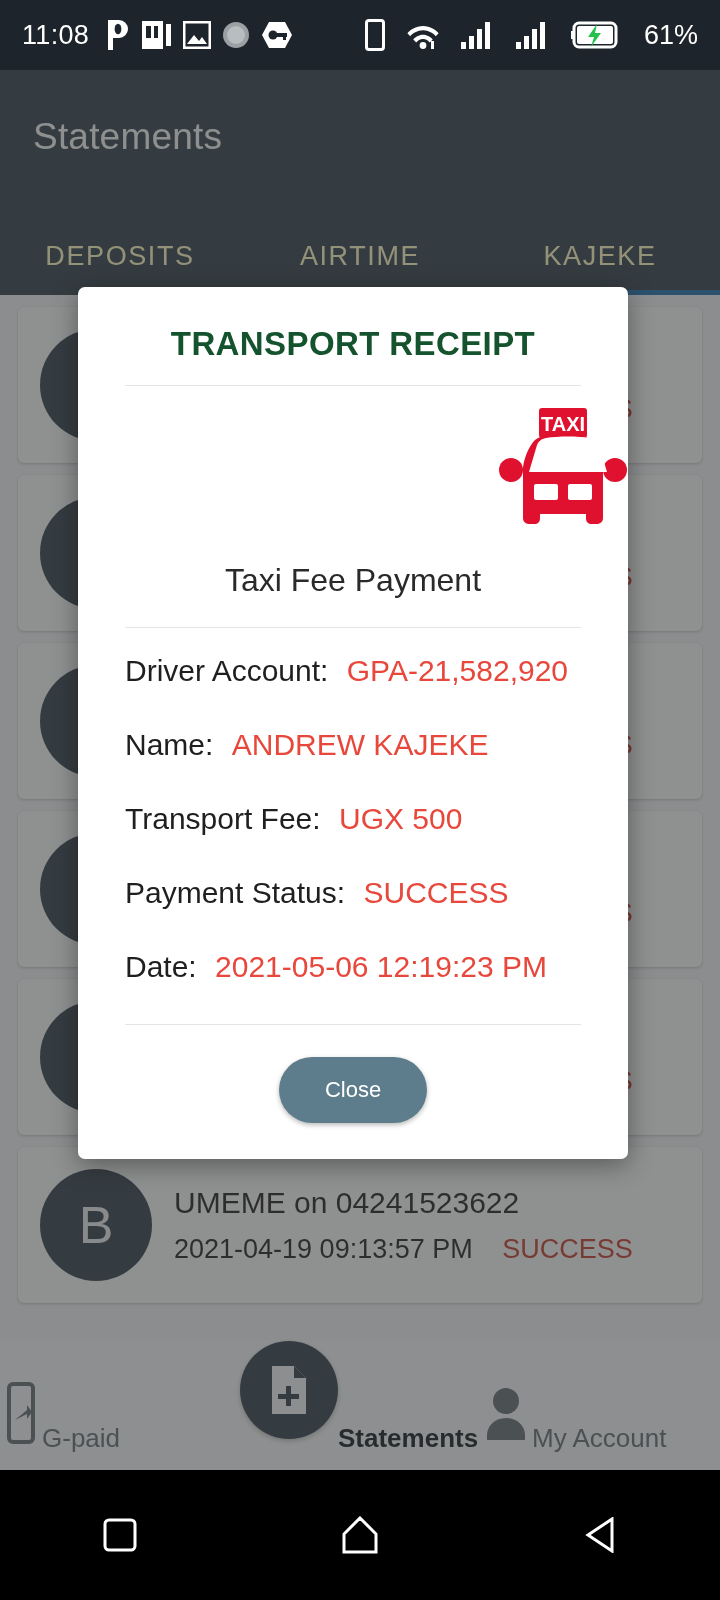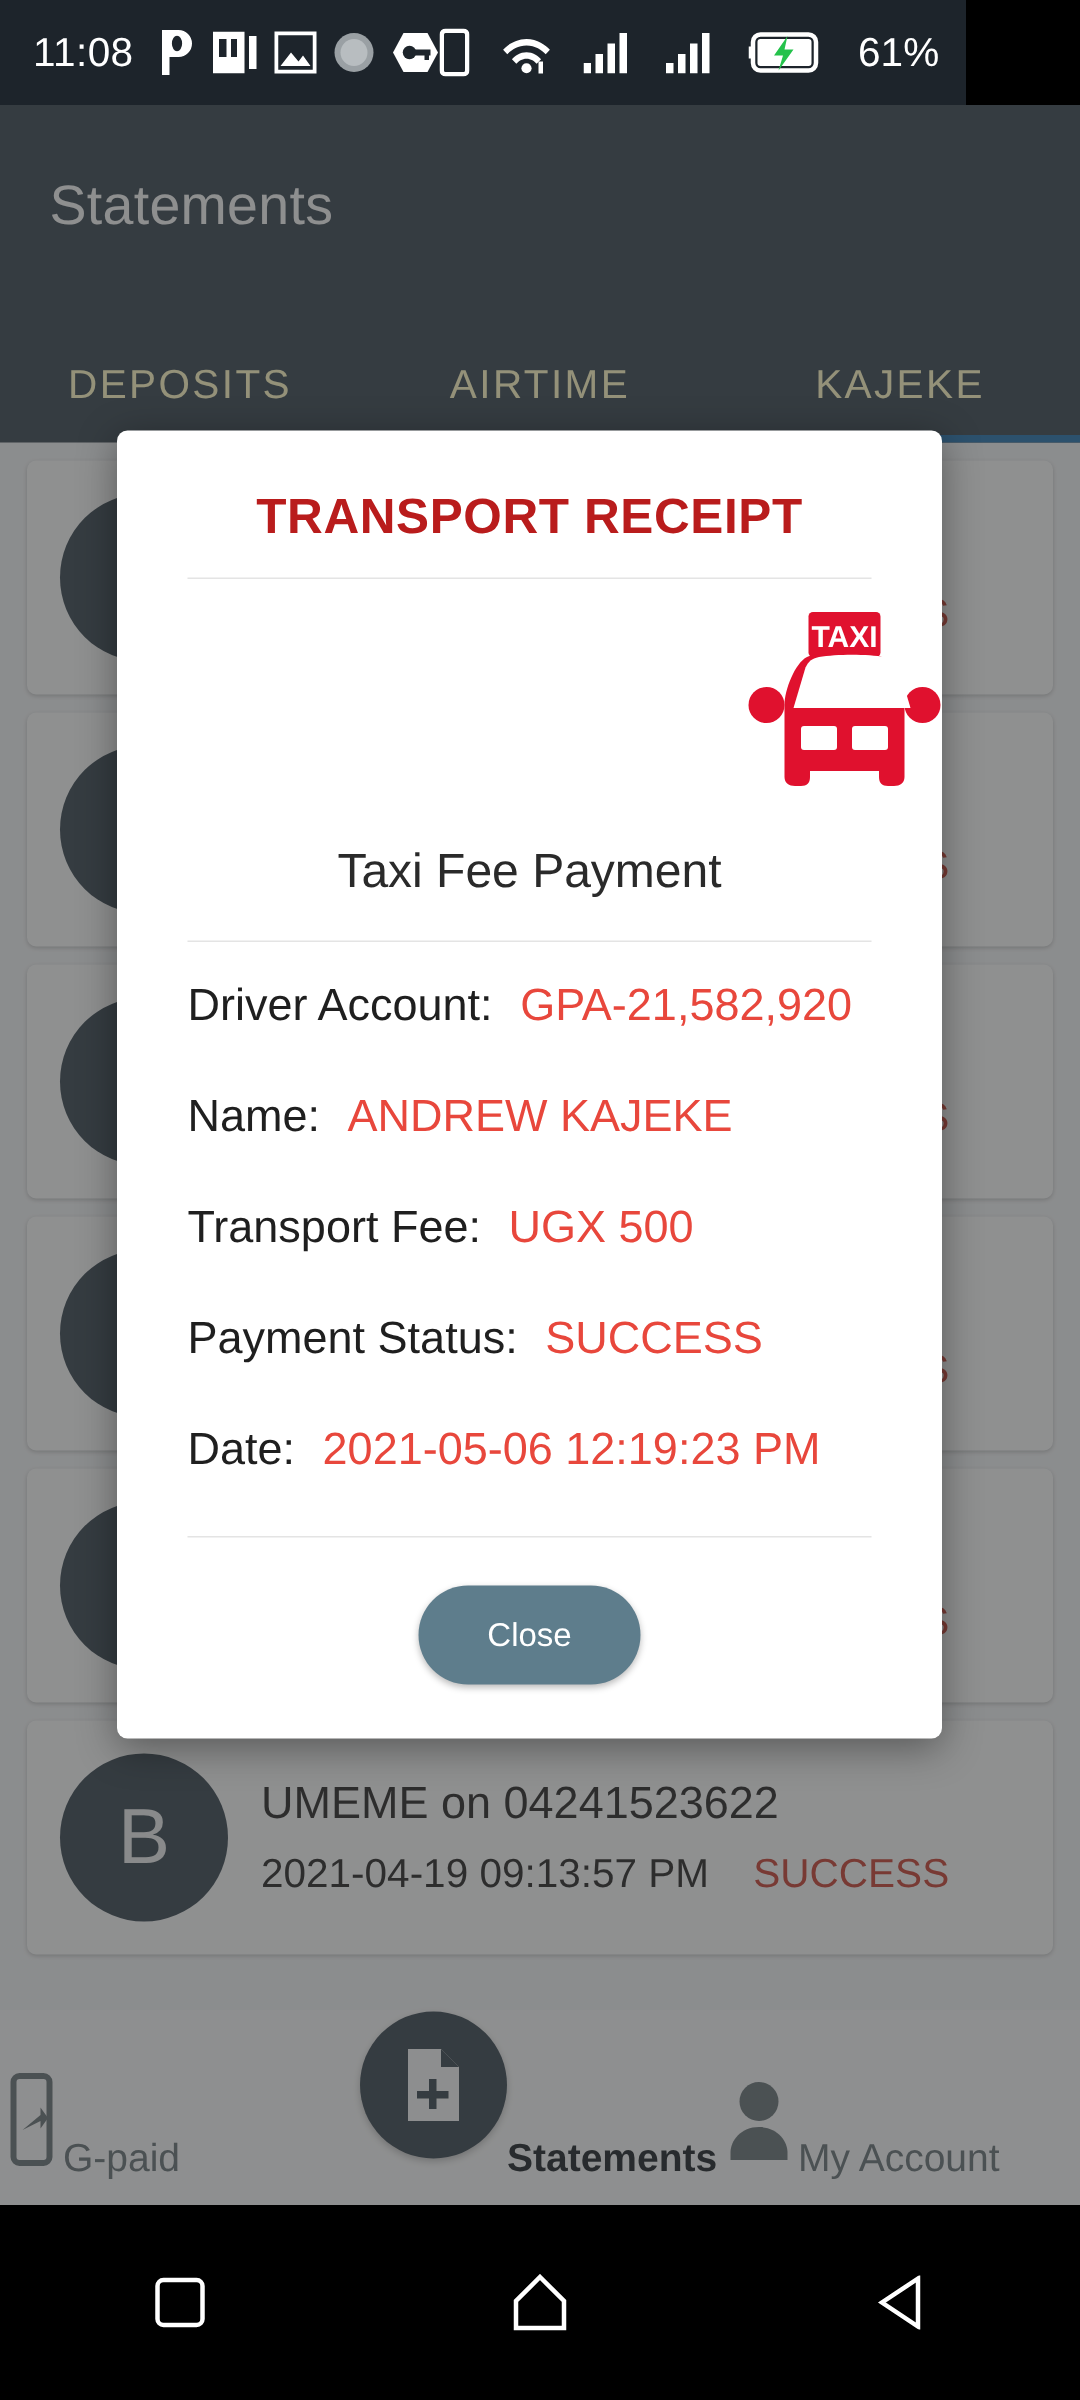--- a/index.html
+++ b/index.html
@@ -6,21 +6,21 @@
   html, body {
     width: 720px; height: 1600px;
     background: #000;
     font-family: "Liberation Sans", sans-serif;
     overflow: hidden;
   }
   #screen { position: relative; width: 720px; height: 1600px; overflow: hidden; }
 
   
   .statusbar {
-    position: absolute; top: 0; left: 0; width: 644px; height: 70px;
+    position: absolute; top: 0; left: 0; width: 720px; height: 70px;
     background: #1d242b; color: #fff;
     display: flex; align-items: center; padding: 0 22px;
   }
   .sb-time { font-size: 27px; letter-spacing: .3px; }
   .sb-left-icons { display: flex; align-items: center; gap: 11px; margin-left: 16px; }
   .sb-right { margin-left: auto; display: flex; align-items: center; gap: 21px; }
   .sb-battpct { font-size: 27px; margin-left: 4px; }
   .ic { display: block; }
 
   
@@ -94,21 +94,21 @@
 
   
   .dialog {
     position: absolute; left: 78px; top: 287px; width: 550px;
     background: #fff; border-radius: 7px;
     box-shadow: 0 6px 26px rgba(0,0,0,.38);
     padding: 0 0 22px 0;
   }
   .dlg-title {
     text-align: center; font-size: 33px; font-weight: bold;
-    color: #b91c1c; letter-spacing: .4px; padding: 38px 0 22px;
+    color: #14532d; letter-spacing: .4px; padding: 38px 0 22px;
   }
   .hr { height: 1px; background: #e4e4e4; margin: 0 47px; }
   .taxi-wrap { display: flex; justify-content: flex-end; padding: 22px 0 14px; }
   .dlg-sub {
     text-align: center; font-size: 32px; color: #2a2a2a; padding: 14px 0 28px;
   }
   .rows { padding: 26px 47px 0 47px; }
   .row {
     font-size: 30px; color: #1f1f1f; margin-bottom: 40px;
     white-space: nowrap;

